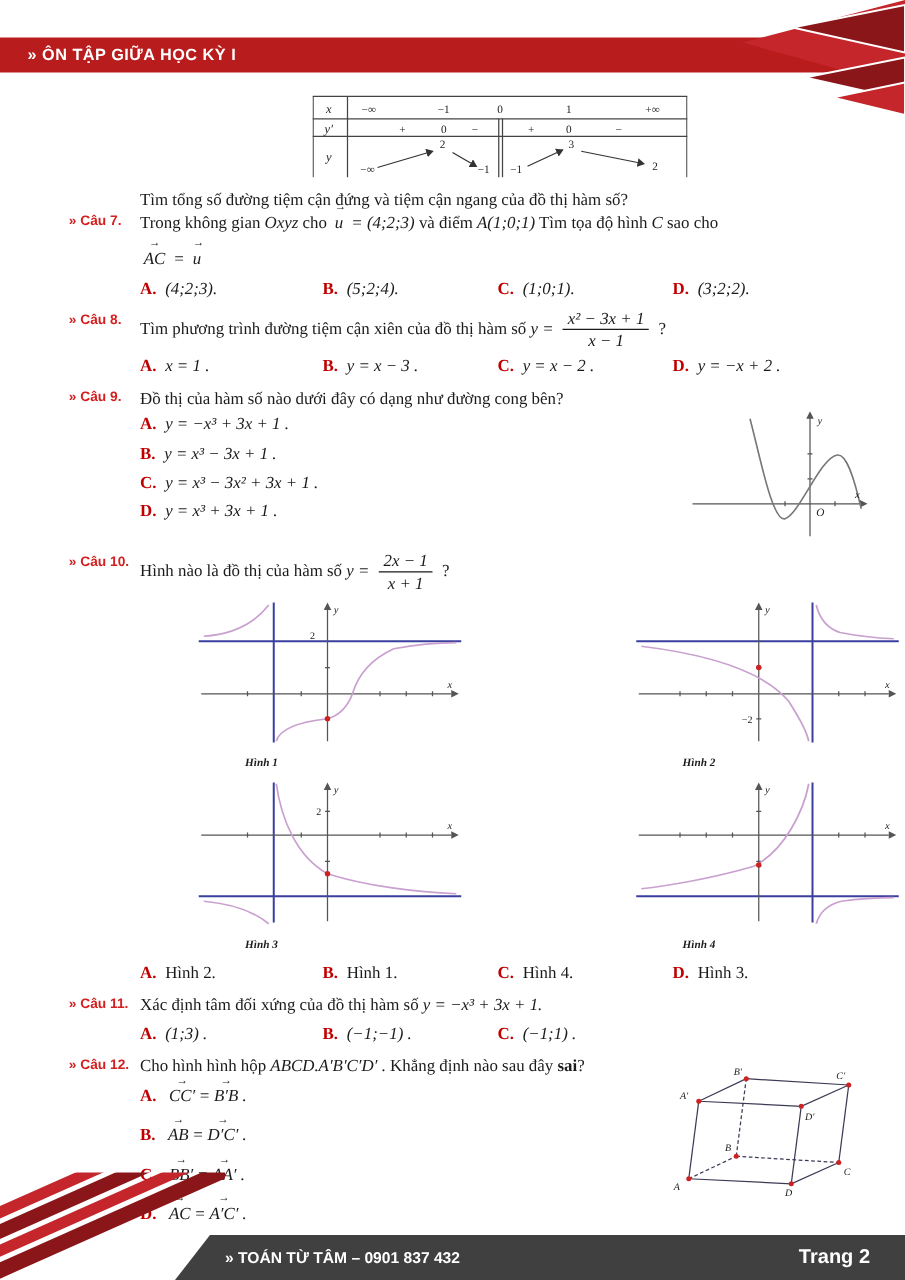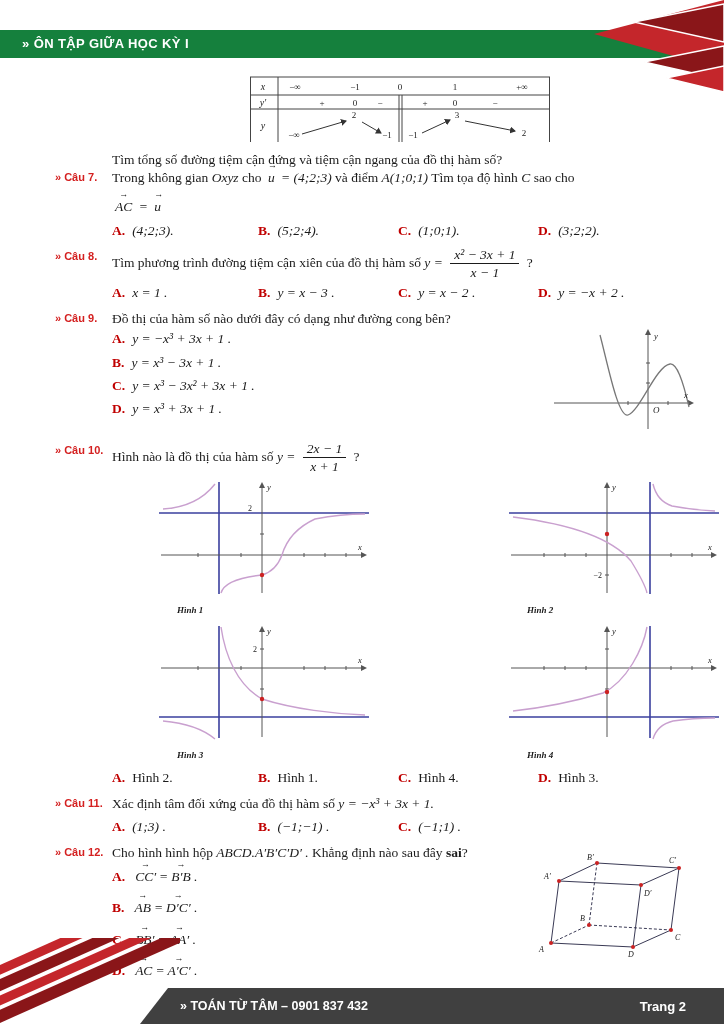--- a/index.html
+++ b/index.html
@@ -1,28 +1,28 @@
 <!DOCTYPE html>
 <html><head>
 <meta charset="utf-8">
 <style>
   html,body{margin:0;padding:0;background:#e8e8e8;}
   .page{position:relative;width:724px;height:1024px;background:#ffffff;overflow:hidden;
         font-family:"Liberation Serif",serif;font-size:13.5px;color:#1b1b1b;margin:0 auto;}
   
-  .topbar{position:absolute;top:30px;left:0;width:100%;height:28px;background:#15803d;}
+  .topbar{position:absolute;top:30px;left:0;width:100%;height:28px;background:#b91c1c;}
   .topbar span{display:block;color:#fff;font-family:"Liberation Sans",sans-serif;font-weight:bold;
         font-size:13px;line-height:28px;padding-left:22px;letter-spacing:.4px;}
   .corner-art{position:absolute;top:0;right:0;}
   
   .footer{position:absolute;left:140px;right:0;bottom:0;height:36px;background:#404040;
         display:flex;align-items:center;clip-path:polygon(28px 0,100% 0,100% 100%,0 100%);
         font-family:"Liberation Sans",sans-serif;color:#fff;}
   .footer .contact{font-weight:bold;font-size:12.5px;padding-left:40px;}
-  .footer .pageno{margin-left:auto;font-weight:bold;font-size:13px;padding-right:38px;}
+  .footer .pageno{margin-left:auto;font-weight:bold;font-size:16px;padding-right:28px;}
   .stripes{position:absolute;left:0;bottom:0;}
   
   .content{position:absolute;top:70px;left:55px;right:25px;}
   .vtable-wrap{margin:6px 0 6px 195px;}
   .q{display:flex;align-items:flex-start;margin-bottom:1px;}
   .qlabel{flex:0 0 57px;color:#d42020;font-family:"Liberation Sans",sans-serif;font-weight:bold;
         font-size:11px;padding-top:3px;white-space:nowrap;}
   .qbody{flex:1;line-height:1.5;}
   .indent{margin-left:57px;}
   .mi{font-style:italic;}
@@ -43,21 +43,21 @@
   
   .frac{display:inline-block;vertical-align:middle;text-align:center;margin:0 4px;line-height:1.15;font-style:italic;}
   .frac .fn{display:block;border-bottom:1px solid #1b1b1b;padding:0 4px 1px;}
   .frac .fd{display:block;padding-top:1px;}
   
   .rowflex{display:flex;align-items:flex-start;}
   .sidefig{margin-left:auto;margin-right:4px;}
   .boxfig{margin-left:auto;margin-right:10px;margin-top:-12px;}
   
   .figs{display:grid;grid-template-columns:220px 220px;column-gap:130px;row-gap:2px;margin:4px 0 2px 45px;}
-  .figcap{font-size:9px;font-style:italic;font-weight:bold;margin:1px 0 4px 20px;}
+  .figcap{font-size:9px;font-style:italic;font-weight:bold;margin:1px 0 4px 39px;}
   svg text{font-family:"Liberation Serif",serif;fill:#222;}
   .axlab{font-style:italic;font-size:8.5px;}
   .tick{font-size:8px;}
 </style>
 </head>
 <body>
 
 <div class="page">
 
   <div class="topbar">

